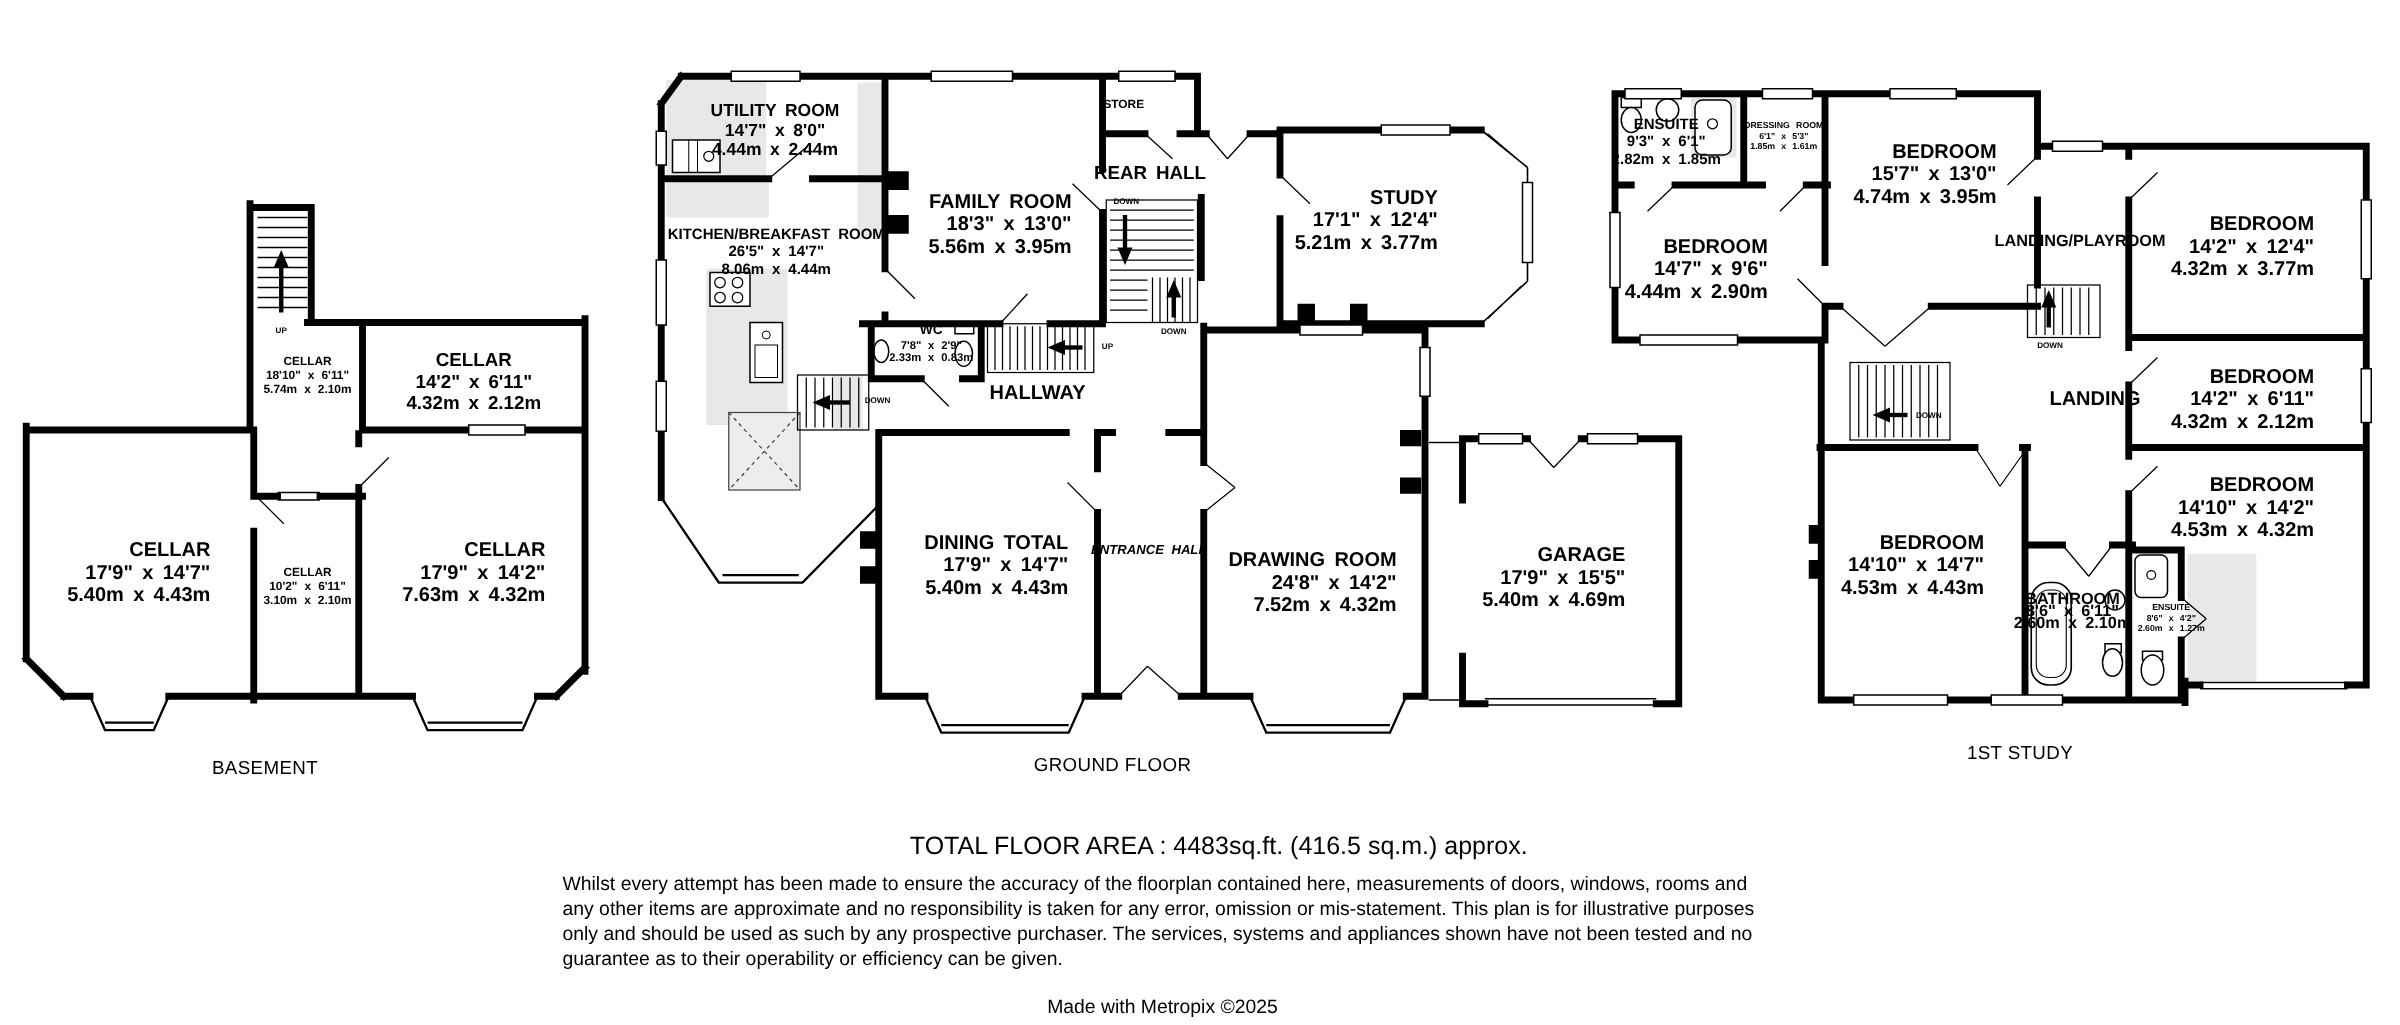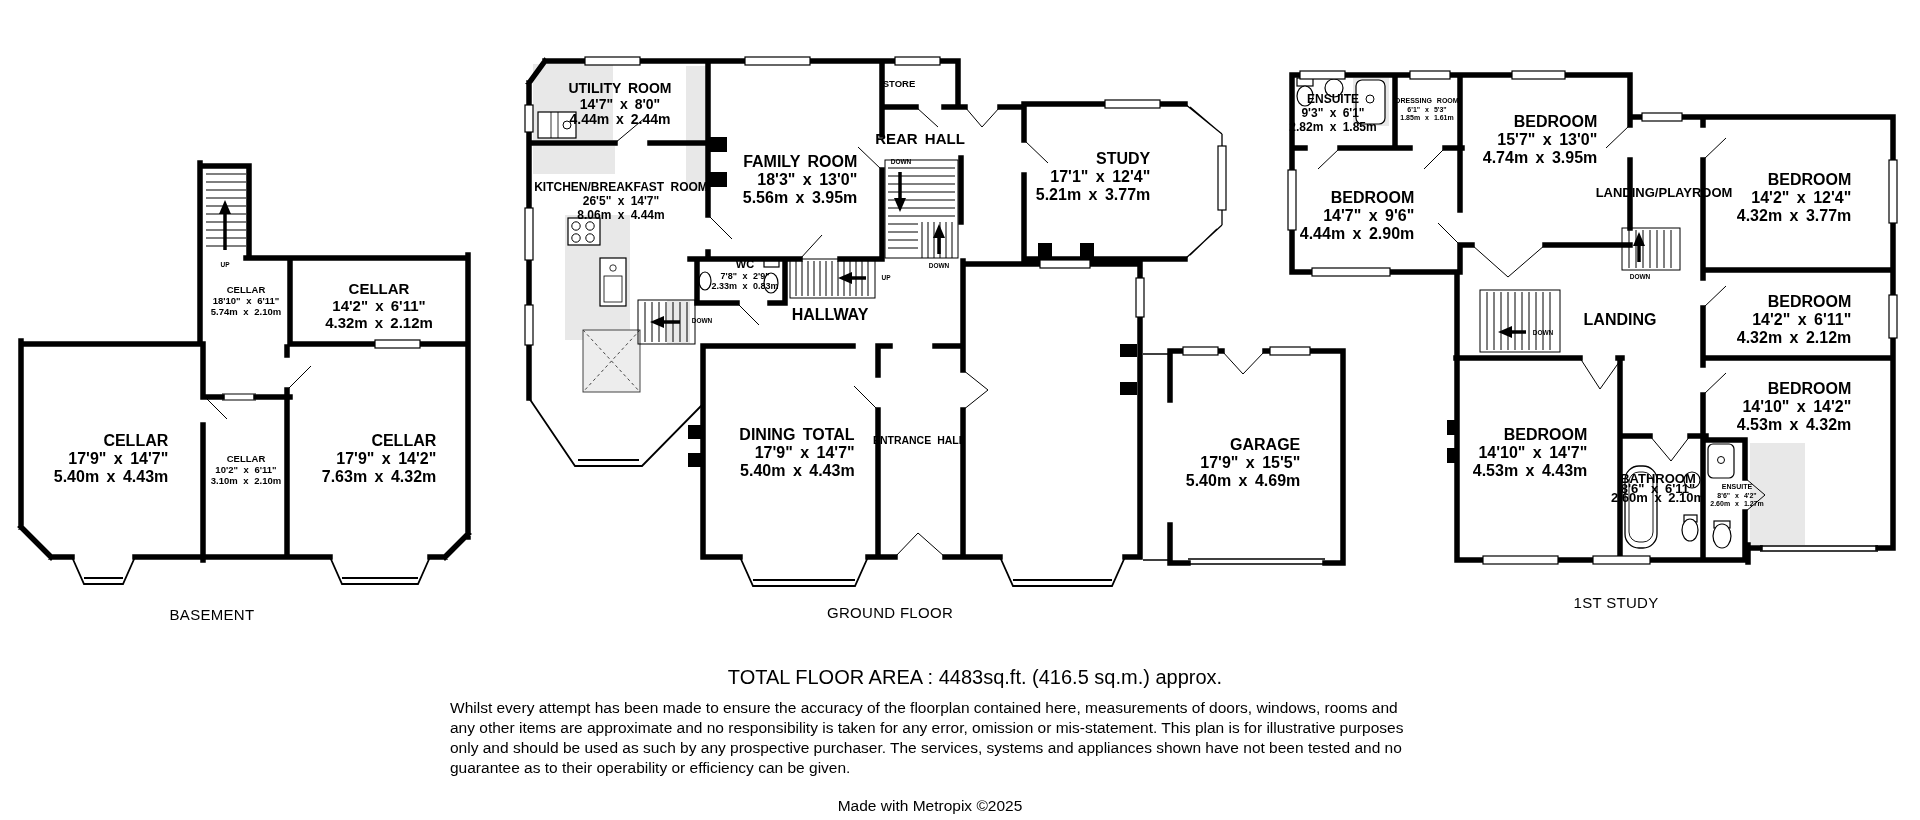--- a/index.html
+++ b/index.html
@@ -6,21 +6,21 @@
   #canvas{position:relative;width:1920px;height:820px;background:#fff;overflow:hidden;
           font-family:"Liberation Sans",sans-serif;color:#000;}
   svg{position:absolute;left:0;top:0;}
   .lbl{position:absolute;transform:translateX(-50%);text-align:center;font-weight:bold;
        white-space:nowrap;line-height:1.15;}
   .lbl div{word-spacing:3px;}
   .s16{font-size:16px;line-height:18px;text-align:right;}
   .s15{font-size:15px;line-height:17px;}
   .s14{font-size:14px;line-height:15.5px;}
   .s12{font-size:12px;line-height:14px;}
-  .s11{font-size:10.5px;line-height:12px;}
+  .s11{font-size:10.5px;line-height:12px;font-style:italic;}
   .s10{font-size:9.5px;line-height:11px;}
   .s8{font-size:13px;line-height:9.5px;}
   .s7{font-size:7px;line-height:8.5px;}
   .wc-name{font-size:11px;}
   .wc-dim{font-size:9px;line-height:10.5px;}
   .stair{position:absolute;transform:translateX(-50%);font-size:6.5px;font-weight:bold;white-space:nowrap;}
   .caption{position:absolute;transform:translateX(-50%);font-size:15px;font-weight:normal;
            letter-spacing:0.3px;white-space:nowrap;}
   .footer-title{position:absolute;left:930px;top:666px;transform:translateX(-50%);
                 font-size:20px;white-space:nowrap;margin-left:45px;}
@@ -311,20 +311,25 @@
   <div>HALLWAY</div>
 </div>
 <div class="lbl s16" style="left:797px;top:426px">
   <div>DINING TOTAL</div>
   <div>17'9" x 14'7"</div>
   <div>5.40m x 4.43m</div>
 </div>
 <div class="lbl s11" style="left:919px;top:434px">
   <div>ENTRANCE HALL</div>
 </div>
+<div class="lbl s16" style="left:1050px;top:440px">
+  <div>DRAWING ROOM</div>
+  <div>24'8" x 14'2"</div>
+  <div>7.52m x 4.32m</div>
+</div>
 <div class="lbl s16" style="left:1243px;top:436px">
   <div>GARAGE</div>
   <div>17'9" x 15'5"</div>
   <div>5.40m x 4.69m</div>
 </div>
 
 <div class="lbl s12" style="left:1333px;top:92px">
   <div>ENSUITE</div>
   <div>9'3" x 6'1"</div>
   <div>2.82m x 1.85m</div>
@@ -350,21 +355,21 @@
 <div class="lbl s16" style="left:1794px;top:171px">
   <div>BEDROOM</div>
   <div>14'2" x 12'4"</div>
   <div>4.32m x 3.77m</div>
 </div>
 <div class="lbl s16" style="left:1794px;top:293px">
   <div>BEDROOM</div>
   <div>14'2" x 6'11"</div>
   <div>4.32m x 2.12m</div>
 </div>
-<div class="lbl s16" style="left:1620px;top:311px">
+<div class="lbl s16" style="left:1676px;top:311px">
   <div>LANDING</div>
 </div>
 <div class="lbl s16" style="left:1530px;top:426px">
   <div>BEDROOM</div>
   <div>14'10" x 14'7"</div>
   <div>4.53m x 4.43m</div>
 </div>
 <div class="lbl s16" style="left:1794px;top:380px">
   <div>BEDROOM</div>
   <div>14'10" x 14'2"</div>

